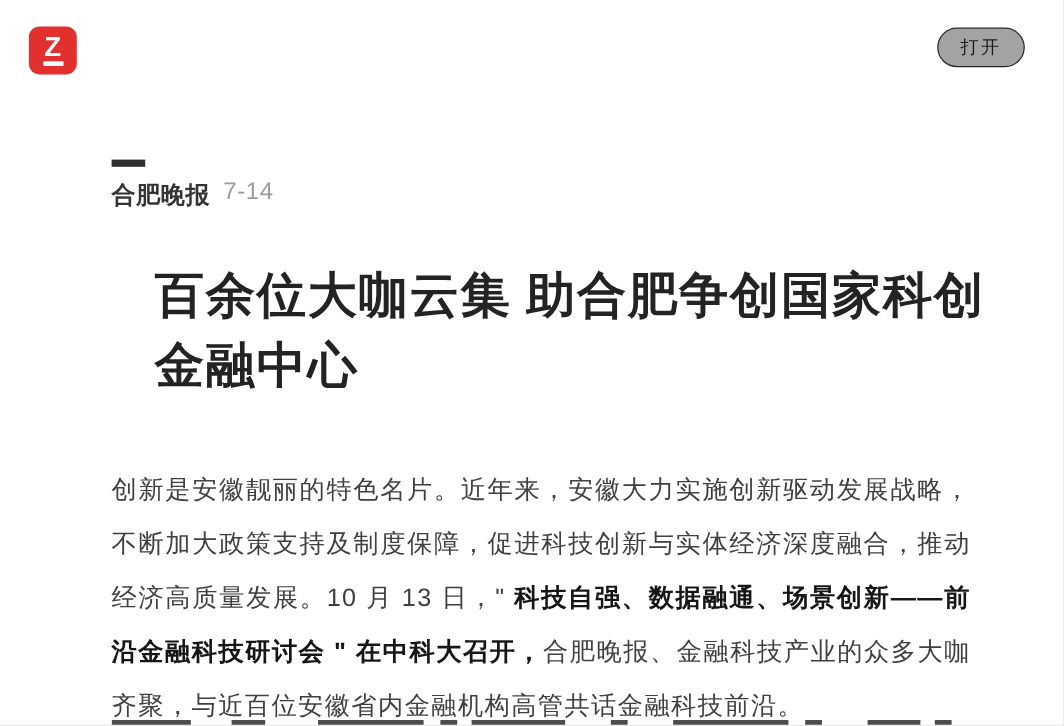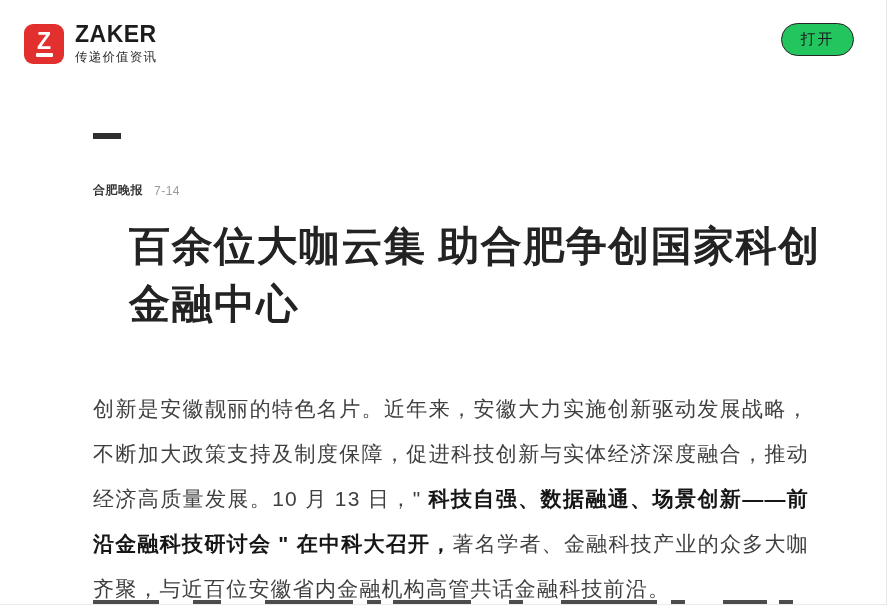--- a/index.html
+++ b/index.html
@@ -45,41 +45,40 @@
   }
   .brand-tagline {
     font-size: 12.5px; color: #2b2b2b; letter-spacing: 1.2px; margin-top: 3px;
   }
 
   .open-btn {
     position: absolute; top: 23px; right: 32px;
     width: 73px; height: 33px;
     border: 1.5px solid #242424;
     border-radius: 17px;
-    background: #22c55e;
+    background: #a3a3a3;
     color: #1c1c1c;
     font-size: 15px;
     letter-spacing: 2px;
     display: flex; align-items: center; justify-content: center;
     cursor: pointer;
     font-family: inherit;
     text-align: center;
   }
 
   
   .dash-mark {
     position: absolute; left: 93px; top: 133px;
     width: 28px; height: 6px; background: #2f2f2f;
   }
 
   .source-row {
     position: absolute; left: 93px; top: 149px;
-    display: flex; align-items: center;
-    font-size: 12px;
-    margin-top: 33px;
+    display: flex; align-items: flex-start;
+    font-size: 20px;
   }
   .source-name { font-weight: 700; color: #343434; letter-spacing: 0.5px; }
   .source-date { color: #9b9b9b; margin-left: 11px; letter-spacing: 0.5px; }
 
   .article-title {
     position: absolute; left: 93px; top: 217px;
     width: 716px;
     font-family: "Liberation Serif", "DejaVu Serif", serif;
     font-weight: 700;
     font-size: 41px;
@@ -116,39 +115,35 @@
 
 <div class="page">
 
   <div class="header">
 
     <div class="logo-wrap">
       <div class="logo-badge" style="background: rgb(226, 48, 47);">
         <span class="logo-z">Z</span>
         <span class="logo-underline"></span>
       </div>
-      <div class="brand-text">
-        <div class="brand-name">ZAKER</div>
-        <div class="brand-tagline">传递价值资讯</div>
-      </div>
     </div>
 
     <button class="open-btn">打开</button>
   </div>
 
   <div class="dash-mark"></div>
 
   <div class="source-row">
     <span class="source-name">合肥晚报</span>
     <span class="source-date">7-14</span>
   </div>
 
   <h1 class="article-title">百余位大咖云集 助合肥争创国家科创金融中心</h1>
 
-  <p class="article-paragraph"><span>创新是安徽靓丽的特色名片。近年来，安徽大力实施创新驱动发展战略，不断加大政策支持及制度保障，促进科技创新与实体经济深度融合，推动经济高质量发展。10 月 13 日，" </span><span class="bold">科技自强、数据融通、场景创新——前沿金融科技研讨会 " 在中科大召开，</span><span>著名学者、金融科技产业的众多大咖齐聚，与近百位安徽省内金融机构高管共话金融科技前沿。</span></p>
+  <p class="article-paragraph"><span>创新是安徽靓丽的特色名片。近年来，安徽大力实施创新驱动发展战略，不断加大政策支持及制度保障，促进科技创新与实体经济深度融合，推动经济高质量发展。10 月 13 日，" </span><span class="bold">科技自强、数据融通、场景创新——前沿金融科技研讨会 " 在中科大召开，</span><span>合肥晚报、金融科技产业的众多大咖齐聚，与近百位安徽省内金融机构高管共话金融科技前沿。</span></p>
 
   <div class="cutoff-line">
       <span class="seg" style="width: 66px; margin-right: 34px;"></span>
       <span class="seg" style="width: 28px; margin-right: 44px;"></span>
       <span class="seg" style="width: 88px; margin-right: 14px;"></span>
       <span class="seg" style="width: 14px; margin-right: 12px;"></span>
       <span class="seg" style="width: 78px; margin-right: 38px;"></span>
       <span class="seg" style="width: 14px; margin-right: 38px;"></span>
       <span class="seg" style="width: 96px; margin-right: 14px;"></span>
       <span class="seg" style="width: 14px; margin-right: 38px;"></span>

